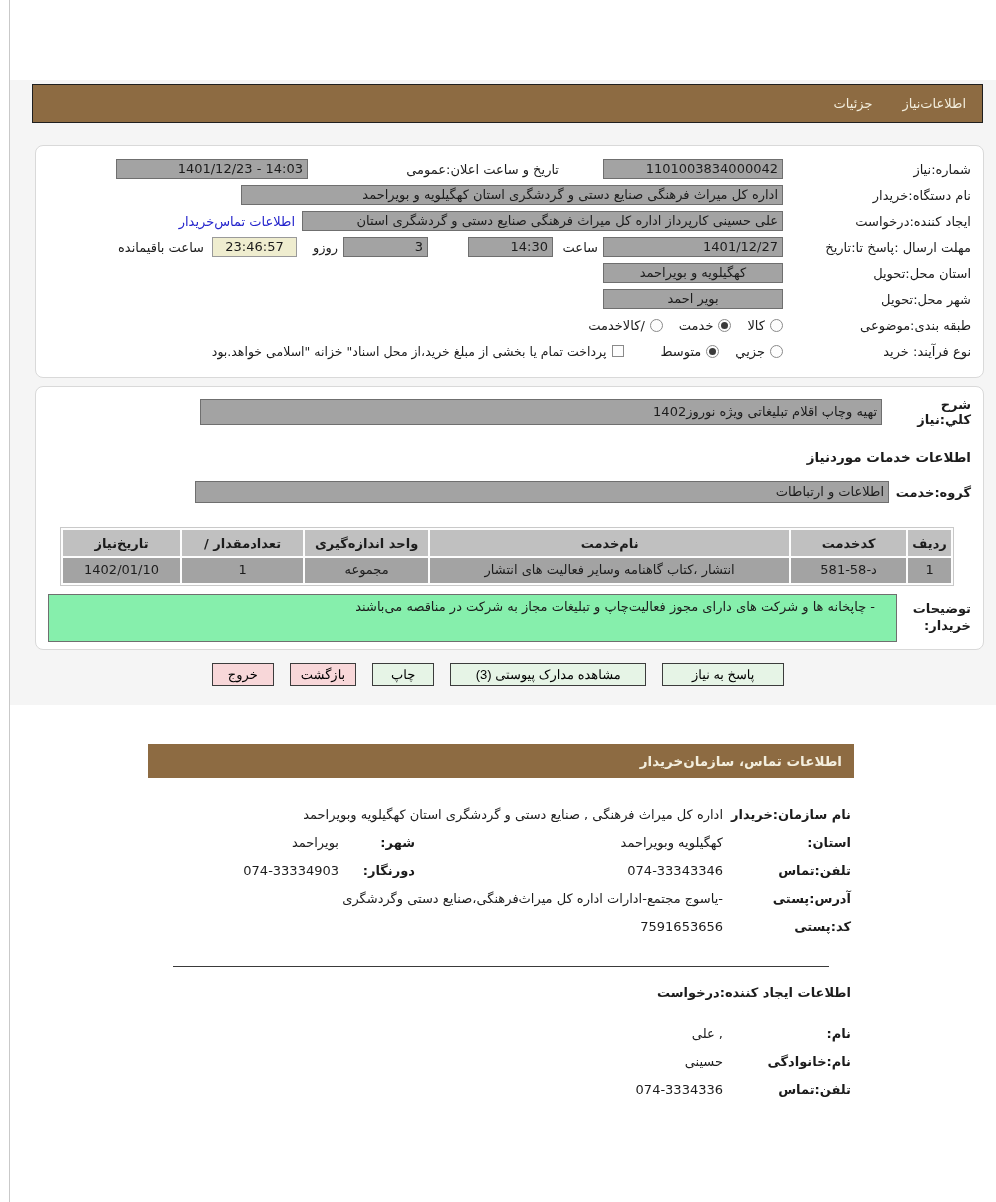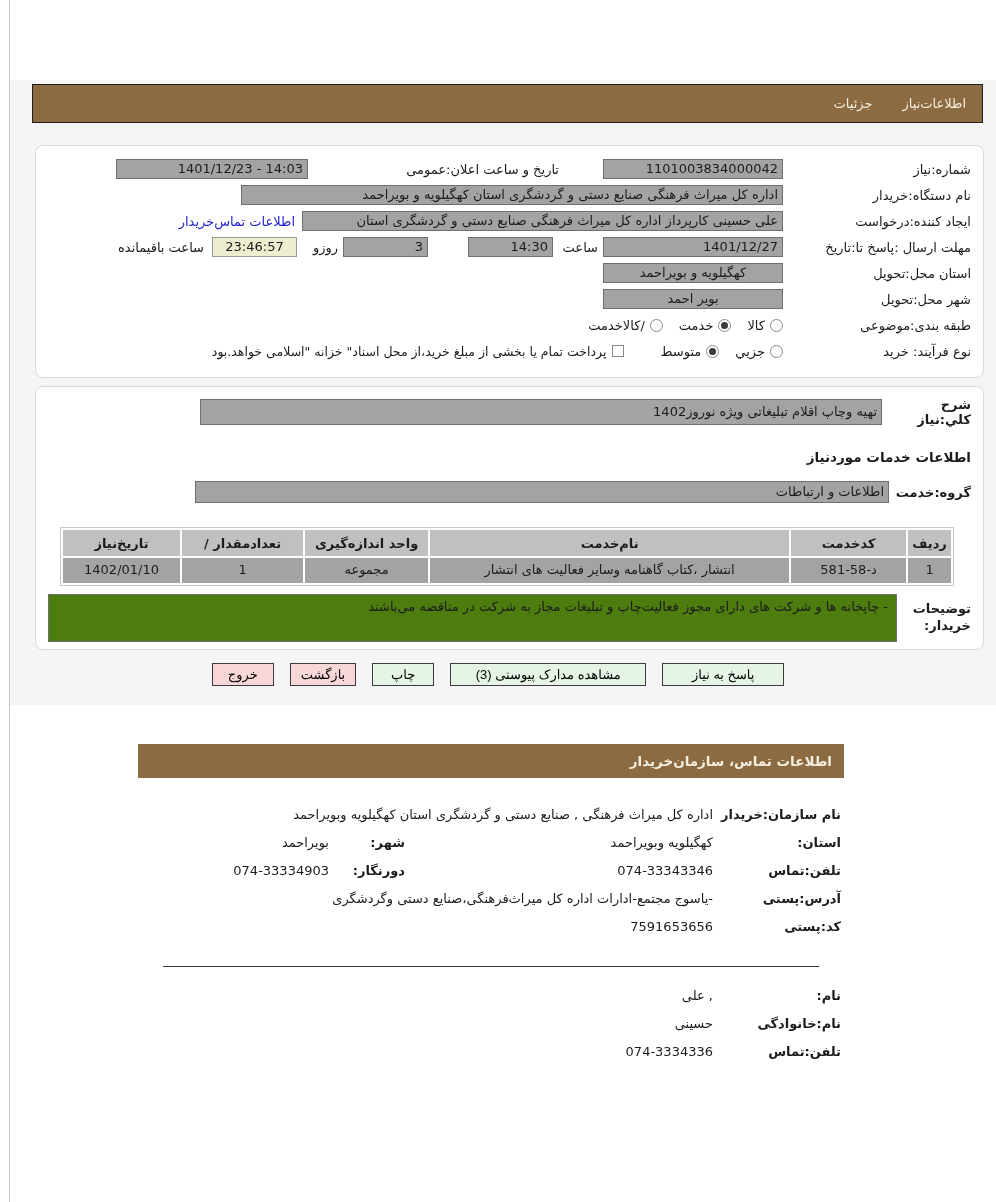--- a/index.html
+++ b/index.html
@@ -60,35 +60,35 @@
   table.services{border-collapse:separate;border-spacing:2px;width:100%;font-size:13px;}
   table.services th{background:#c0c0c0;font-weight:bold;height:24px;padding:1px 4px;text-align:center;}
   table.services td{background:#a3a3a3;text-align:center;padding:3px 4px;line-height:1.45;}
   .col-row{width:36px;} .col-code{width:114px;} .col-name{width:356px;}
   .col-unit{width:122px;} .col-qty{width:120px;} .col-date{width:116px;}
   .ltr{direction:ltr;}
 
   .rowD{margin-top:8px;display:flex;align-items:flex-start;}
   .rowD .b-lbl{width:74px;line-height:1.35;padding-top:6px;}
   .notes{
-    flex:1;height:48px;box-sizing:border-box;border:1px solid #6f6f6f;background:#4d7c0f;
-    padding:3px 8px;line-height:1.4;
+    flex:1;height:48px;box-sizing:border-box;border:1px solid #6f6f6f;background:#86efac;
+    padding:3px 21px;line-height:1.4;
   }
 
   
   .actions{position:absolute;top:663px;left:0;width:996px;display:flex;justify-content:center;gap:16px;}
   .btn{
     height:23px;box-sizing:border-box;border:1px solid #3c3c3c;background:#e6f4e6;
     display:flex;align-items:center;justify-content:center;padding:0 10px;font-size:13px;cursor:pointer;
   }
   .btn.pink{background:#f8d7d9;}
   .bw122{min-width:122px;} .bw196{min-width:196px;} .bw62{min-width:62px;}
 
   
-  .contact{position:absolute;top:728px;left:138px;width:706px;padding:16px 3px;box-sizing:border-box;}
+  .contact{position:absolute;top:728px;left:148px;width:706px;padding:16px 3px;box-sizing:border-box;}
   .bar2{
     height:34px;background:#8d6b42;color:#f3eedd;display:flex;align-items:center;
     padding:0 12px;box-sizing:border-box;font-weight:bold;font-size:13.5px;margin:0 -3px;
   }
   .crow{display:flex;align-items:center;height:28px;}
   .crow.first{margin-top:22px;}
   .c-lbl{width:128px;font-weight:bold;flex-shrink:0;}
   .c-val{width:288px;text-align:right;padding-left:0;padding-right:0;box-sizing:border-box;flex-shrink:0;}
   .c-val .v{display:inline-block;margin-left:24px;}
   .c-val.wide{flex:1;width:auto;}
@@ -277,20 +277,21 @@
     <div class="c-val wide"><span class="v">-یاسوج مجتمع-ادارات اداره کل میراث‌فرهنگی،صنایع دستی وگردشگری</span></div>
   </div>
 
   <div class="crow">
     <div class="c-lbl">کد:پستی</div>
     <div class="c-val"><span class="v ltr">7591653656</span></div>
   </div>
 
   <div class="divider"></div>
 
+  <div class="heading2">اطلاعات ایجاد کننده:درخواست</div>
 
   <div class="crow" style="margin-top:14px;">
     <div class="c-lbl">نام:</div>
     <div class="c-val"><span class="v ltr">علی ,</span></div>
   </div>
 
   <div class="crow">
     <div class="c-lbl">نام:خانوادگی</div>
     <div class="c-val"><span class="v">حسینی</span></div>
   </div>

